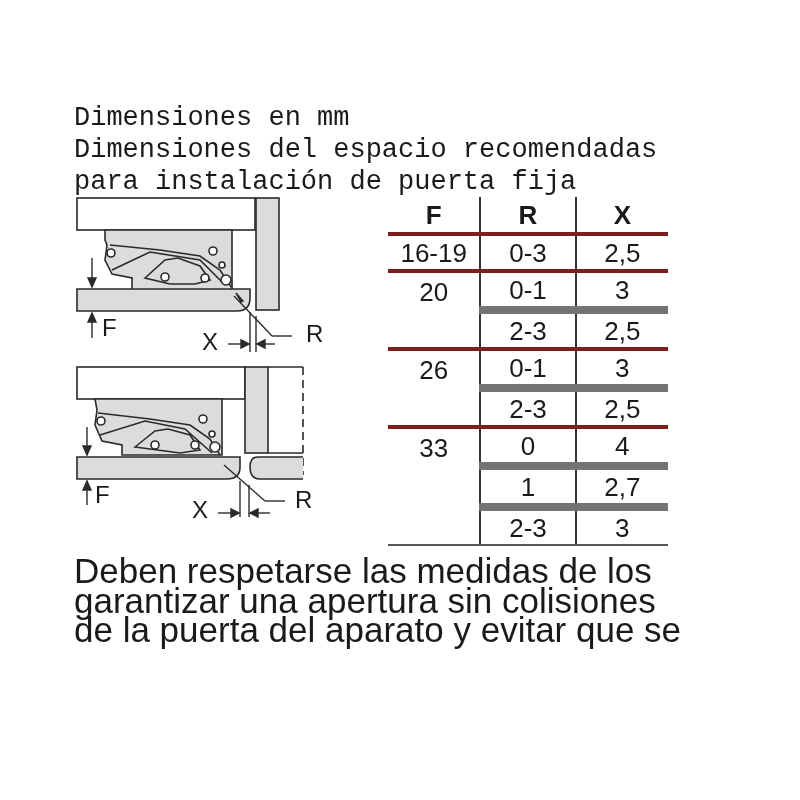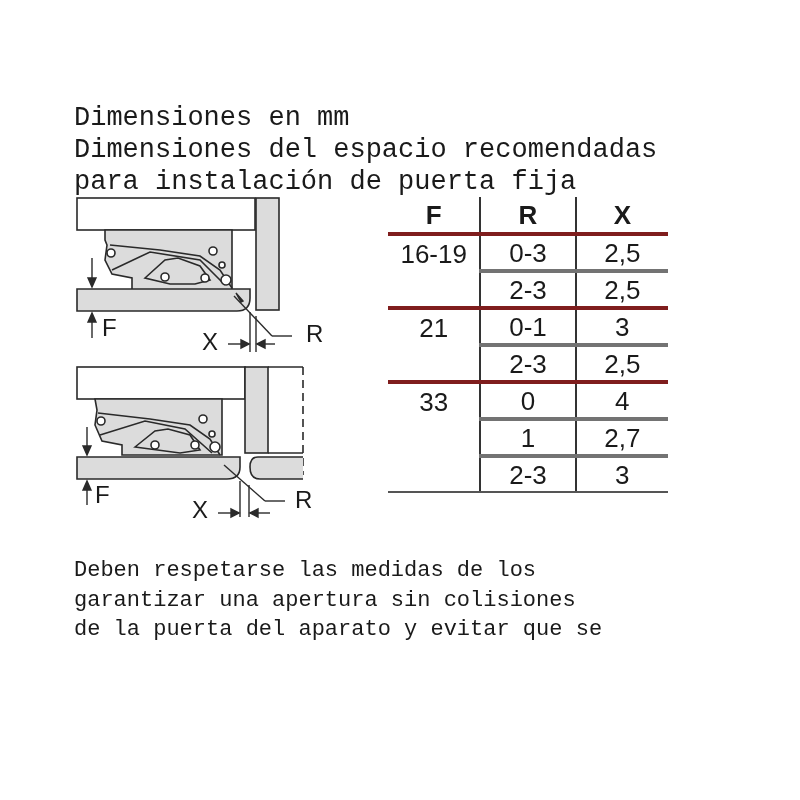--- a/index.html
+++ b/index.html
@@ -1,31 +1,31 @@
 <!DOCTYPE html>
 <html><head>
 <meta charset="utf-8">
 <style>
   html, body { margin:0; padding:0; background:#ffffff; }
   body { width:800px; height:800px; position:relative; overflow:hidden;
          font-family:"Liberation Sans", sans-serif; color:#1a1a1a; }
   .heading { position:absolute; left:74px; top:102px; font-size:27px; line-height:32px;font-family:Liberation Mono, monospace; }
   .heading div { white-space:nowrap; }
-  .footer { position:absolute; left:74px; top:556px; font-size:22px; line-height:29.5px;font-family:Liberation Mono, monospace; }
+  .footer { position:absolute; left:74px; top:556px; font-size:35px; line-height:29.5px; }
   .footer div { white-space:nowrap; }
   svg { position:absolute; }
   .tbl { position:absolute; left:388px; top:197px; width:280px; border-collapse:collapse; font-size:26px; }
   .tbl td, .tbl th { text-align:center; padding:0; height:33px; line-height:30px; }
   .tbl th { font-weight:bold; height:35px; }
   .tbl .c1 { width:92px; }
   .tbl .c2 { width:94px; border-left:2px solid #333; border-right:2px solid #333; }
   .tbl .c3 { width:92px; }
   .tbl tr.bt td, .tbl tr.bt th { border-top:4px solid #7f1d1d; }
   .tbl tr.last td { border-bottom:2px solid #555; }
-  .tbl td.sub { border-top:4px solid #737373; }
+  .tbl td.sub { border-top:8px solid #737373; }
 </style>
 </head>
 <body>
 
 <div class="heading">
   <div>Dimensiones en mm</div>
   <div>Dimensiones del espacio recomendadas</div>
   <div>para instalación de puerta fija</div>
 </div>
 
@@ -109,27 +109,32 @@
       <tr>
     <th class="c1">F</th>
     <th class="c2">R</th>
     <th class="c3">X</th>
   </tr>
   <tr class="bt">
     <td class="c1">16-19</td>
     <td class="c2">0-3</td>
     <td class="c3">2,5</td>
   </tr>
+  <tr class="bt">
+    <td class="c1">20</td>
+    <td class="c2">0-1</td>
+    <td class="c3">3</td>
+  </tr>
   <tr>
     <td class="c1"></td>
     <td class="c2 sub">2-3</td>
     <td class="c3 sub">2,5</td>
   </tr>
   <tr class="bt">
-    <td class="c1">21</td>
+    <td class="c1">26</td>
     <td class="c2">0-1</td>
     <td class="c3">3</td>
   </tr>
   <tr>
     <td class="c1"></td>
     <td class="c2 sub">2-3</td>
     <td class="c3 sub">2,5</td>
   </tr>
   <tr class="bt">
     <td class="c1">33</td>

